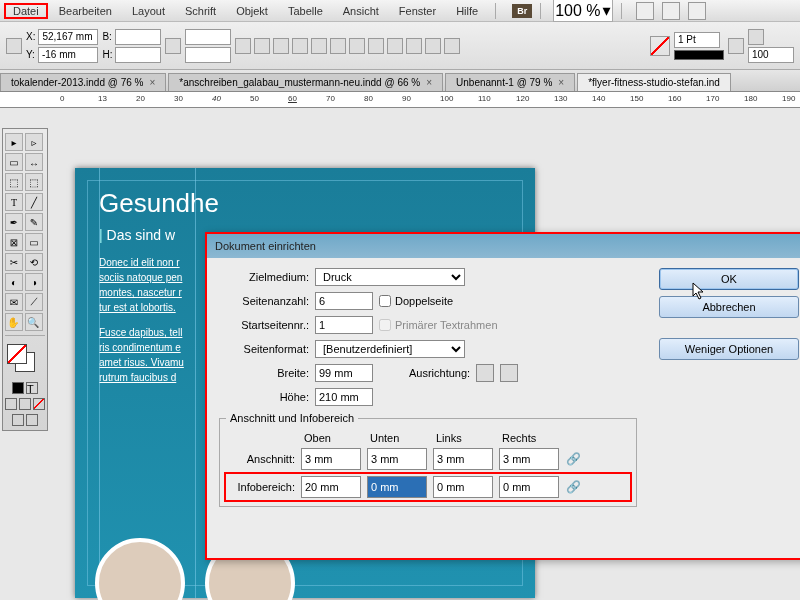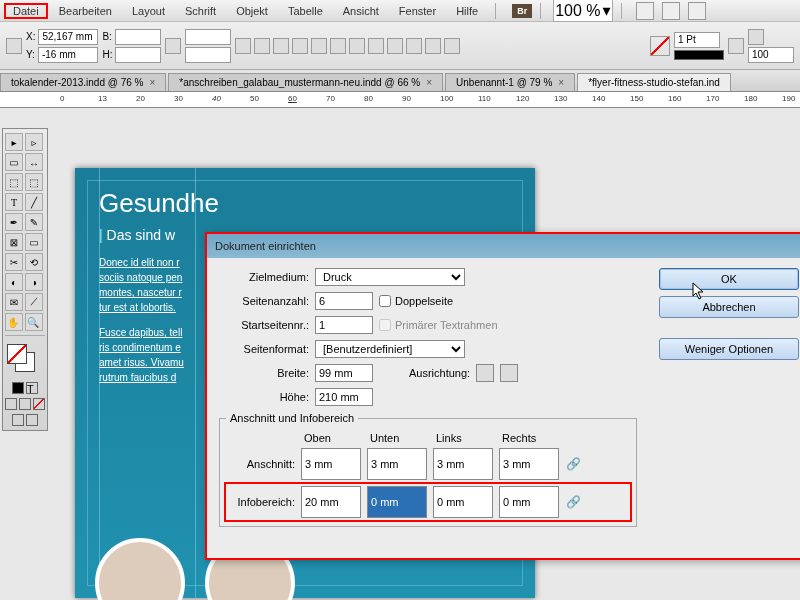--- a/index.html
+++ b/index.html
@@ -70,21 +70,21 @@
 .dlg-chk input { width:12px; height:12px; }
 .dlg-chk.disabled { color:#888; }
 .icon-btn { width:18px; height:18px; border:1px solid #888; background:#ddd; }
 
 fieldset.bleed { border:1px solid #aaa; padding:8px 6px 6px 6px; margin-top:6px; font-size:11px;}
 fieldset.bleed legend { padding:0 4px; }
 .grid-hdr { display:flex; margin-left:78px; gap:0; }
 .grid-hdr span { width:66px; text-align:left; }
 .grid-row { display:flex; align-items:center; margin-top:4px; gap:0;}
 .grid-row .rlabel { width:75px; text-align:right; padding-right:6px;}
-.grid-cell { width:60px; height:32px; border:1px solid #888; background:#fff; font-size:11px; padding:0 3px; margin-right:6px;}
+.grid-cell { width:60px; height:22px; border:1px solid #888; background:#fff; font-size:11px; padding:0 3px; margin-right:6px;}
 .grid-cell.sel { background:#2b6fb5; color:#fff; }
 .link-ic { width:18px; height:18px; display:flex; align-items:center; justify-content:center; font-size:12px;}
 .hl-row { outline:2px solid red; padding:2px 0;}
 
 .dlg-right { display:flex; flex-direction:column; gap:6px; width:140px;}
 .dlg-btn { height:22px; border:1px solid #6a8aad; background:linear-gradient(#e2eefc,#c1d7f0); border-radius:3px; font-size:11px; display:flex; align-items:center; justify-content:center; cursor:default;}
 .dlg-btn.primary { border:1px solid #3a6aa0; box-shadow: inset 0 0 0 1px #9cc5ee;}
 
 .cursor { position:absolute; top:282px; left:692px; width:14px; height:18px; pointer-events:none;}
 .cursor svg { width:14px; height:18px;}

